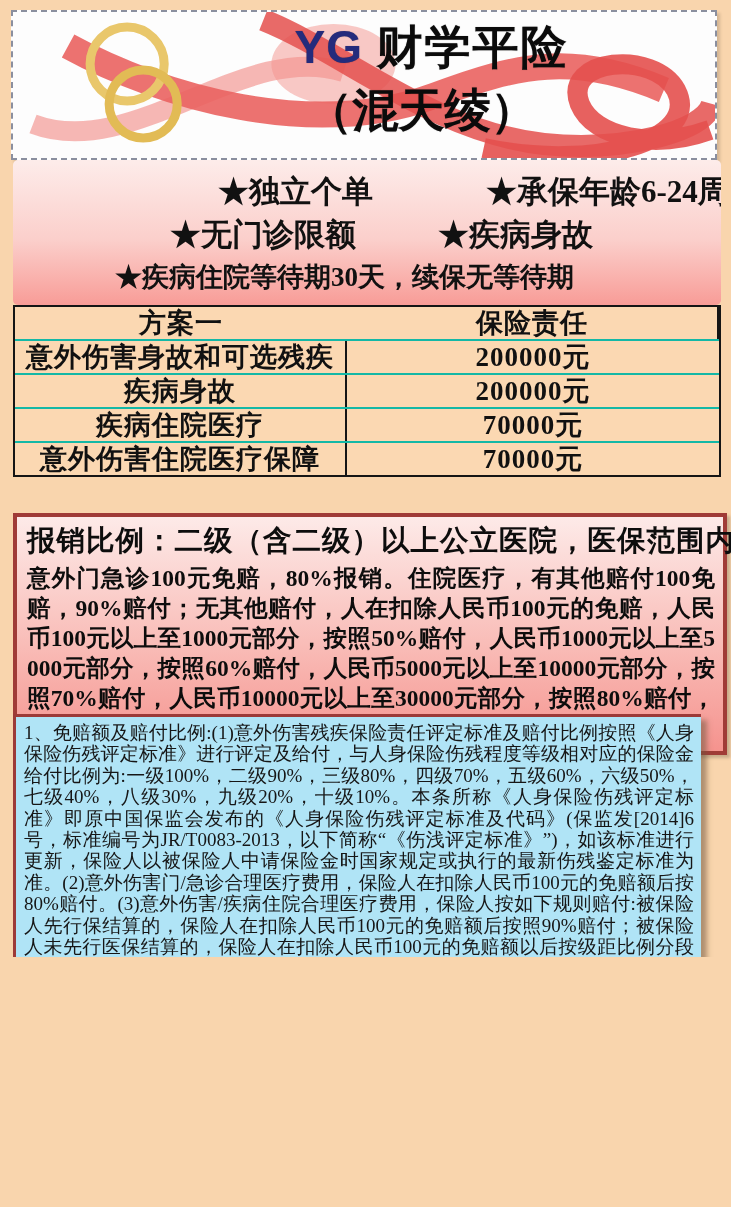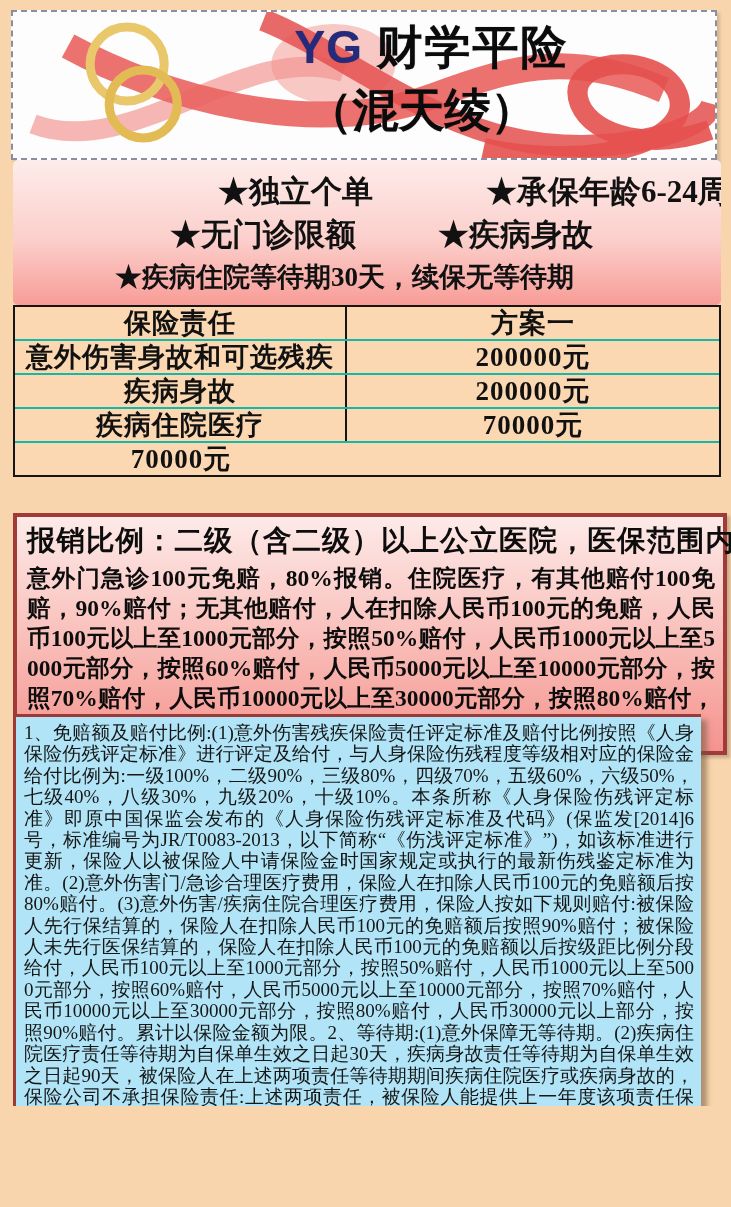--- a/index.html
+++ b/index.html
@@ -2,21 +2,21 @@
 <html><head>
 <meta charset="utf-8">
 <style>
   html,body { margin:0; padding:0; }
   body {
     width:731px; height:1207px;
     background:#f9d5ad;
     font-family:"Liberation Serif", serif;
     -webkit-font-smoothing:antialiased;
   }
-  .page { position:relative; width:731px; height:1106px; overflow:hidden; }
+  .page { position:relative; width:731px; height:957px; overflow:hidden; }
 
   
   .header-card {
     position:absolute; left:11px; top:10px; width:702px; height:146px;
     background:#fdfdfd;
     border:2px dashed #8a8f9f;
     box-shadow:3px 3px 3px rgba(0,0,0,.15);
     overflow:hidden;
   }
   .ribbon-svg { position:absolute; left:0; top:0; width:100%; height:100%; }
@@ -139,36 +139,37 @@
     <div class="feat-row">
       <span class="feat-left">★无门诊限额</span><span class="feat-right">★疾病身故</span>
     </div>
     <div class="feat-row">
       <span class="feat-full">★疾病住院等待期30天，续保无等待期</span>
     </div>
   </div>
 
   <div class="benefits-table">
     <div class="t-row">
+      <div class="t-cell">方案一</div>
       <div class="t-cell left">保险责任</div>
-      <div class="t-cell">方案一</div>
     </div>
     <div class="t-row">
       <div class="t-cell left">意外伤害身故和可选残疾</div>
       <div class="t-cell">200000元</div>
     </div>
     <div class="t-row">
       <div class="t-cell left">疾病身故</div>
       <div class="t-cell">200000元</div>
     </div>
     <div class="t-row">
       <div class="t-cell left">疾病住院医疗</div>
       <div class="t-cell">70000元</div>
     </div>
     <div class="t-row">
+      <div class="t-cell left">意外伤害住院医疗保障</div>
       <div class="t-cell">70000元</div>
     </div>
   </div>
 
   <div class="reimb-panel">
     <div class="reimb-title">报销比例：二级（含二级）以上公立医院，医保范围内，</div>
     <div class="reimb-body">意外门急诊100元免赔，80%报销。住院医疗，有其他赔付100免赔，90%赔付；无其他赔付，人在扣除人民币100元的免赔，人民币100元以上至1000元部分，按照50%赔付，人民币1000元以上至5000元部分，按照60%赔付，人民币5000元以上至10000元部分，按照70%赔付，人民币10000元以上至30000元部分，按照80%赔付，人民币30000元以上部分，按照90%赔付。</div>
   </div>
 
   <div class="notes-panel">

